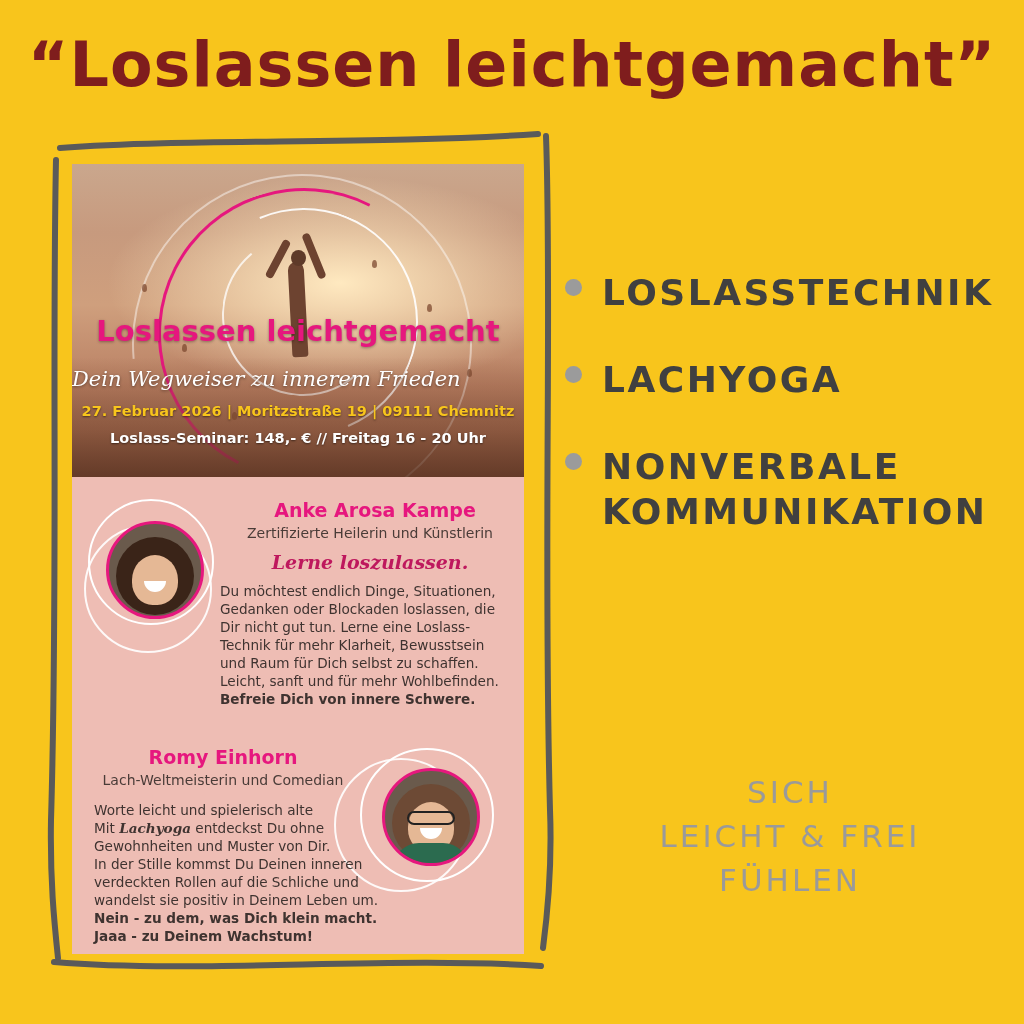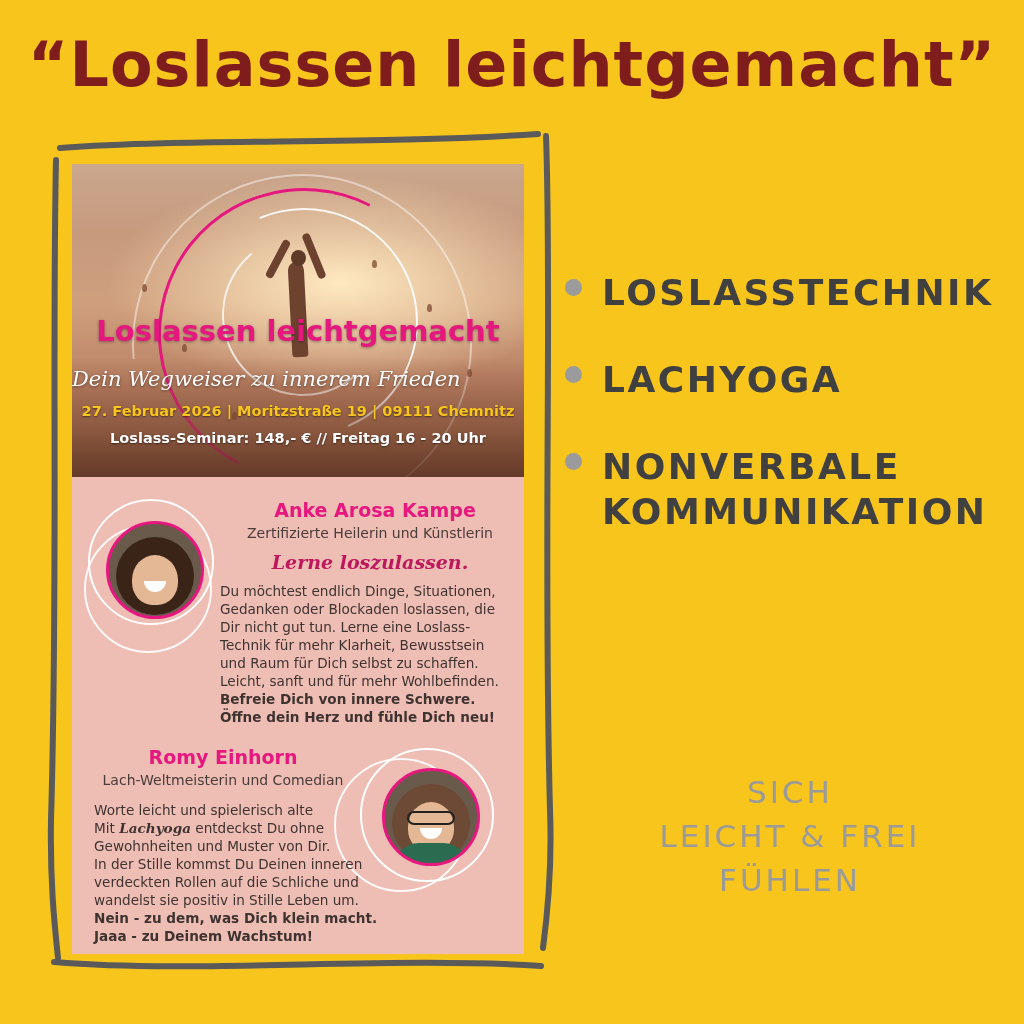--- a/index.html
+++ b/index.html
@@ -400,21 +400,20 @@
     <div class="ptext p-slogan" style="left:148px; top:74px; width:300px;">Lerne loszulassen.</div>
 
     <div class="ptext p-body" style="left:148px; top:106px; width:300px;">
       <div>Du möchtest endlich Dinge, Situationen,</div>
       <div>Gedanken oder Blockaden loslassen, die</div>
       <div>Dir nicht gut tun. Lerne eine Loslass-</div>
       <div>Technik für mehr Klarheit, Bewusstsein</div>
       <div>und Raum für Dich selbst zu schaffen.</div>
       <div>Leicht, sanft und für mehr Wohlbefinden.</div>
       <div class="bold">Befreie Dich von innere Schwere.</div>
-      <div class="bold">Öffne dein Herz und fühle Dich neu!</div>
     </div>
   </div>
 
   <div class="person p2">
     <div class="avatar-wrap" style="left:288px; top:14px;">
       <div class="deco-ring" style="left:0px; top:0px; width:130px; height:130px;"></div>
       <div class="deco-ring" style="left:-26px; top:10px; width:130px; height:130px; border-color:rgba(255,255,255,.9);"></div>
       <div class="avatar a2" style="left:22px; top:20px;">
         <div class="hair"></div>
         <div class="hair2"></div>
@@ -428,21 +427,21 @@
     <div class="ptext p-role" style="left:6px; top:38px; width:290px;">Lach-Weltmeisterin und Comedian</div>
 
     <div class="ptext p-body" style="left:22px; top:68px; width:290px;">
       <div>Worte leicht und spielerisch alte</div>
       <div>
         <span>Mit </span><span class="ital-bold">Lachyoga</span><span> entdeckst Du ohne</span>
       </div>
       <div>Gewohnheiten und Muster von Dir.</div>
       <div>In der Stille kommst Du Deinen inneren</div>
       <div>verdeckten Rollen auf die Schliche und</div>
-      <div>wandelst sie positiv in Stille Leben um.</div>
+      <div>wandelst sie positiv in Deinem Leben um.</div>
       <div class="bold">Nein - zu dem, was Dich klein macht.</div>
       <div class="bold">Jaaa  - zu Deinem Wachstum!</div>
     </div>
   </div>
 </div>
 
 <div class="bullets">
   <div class="bullet">
     <span class="dot"></span>
     <span class="txt">LOSLASSTECHNIK</span>

